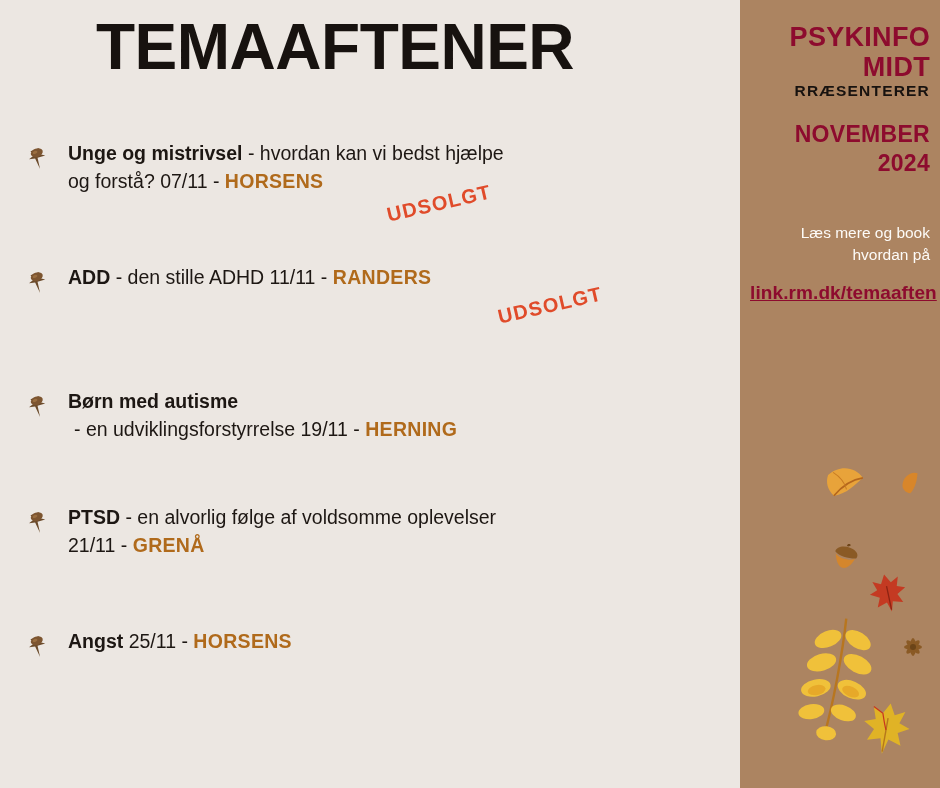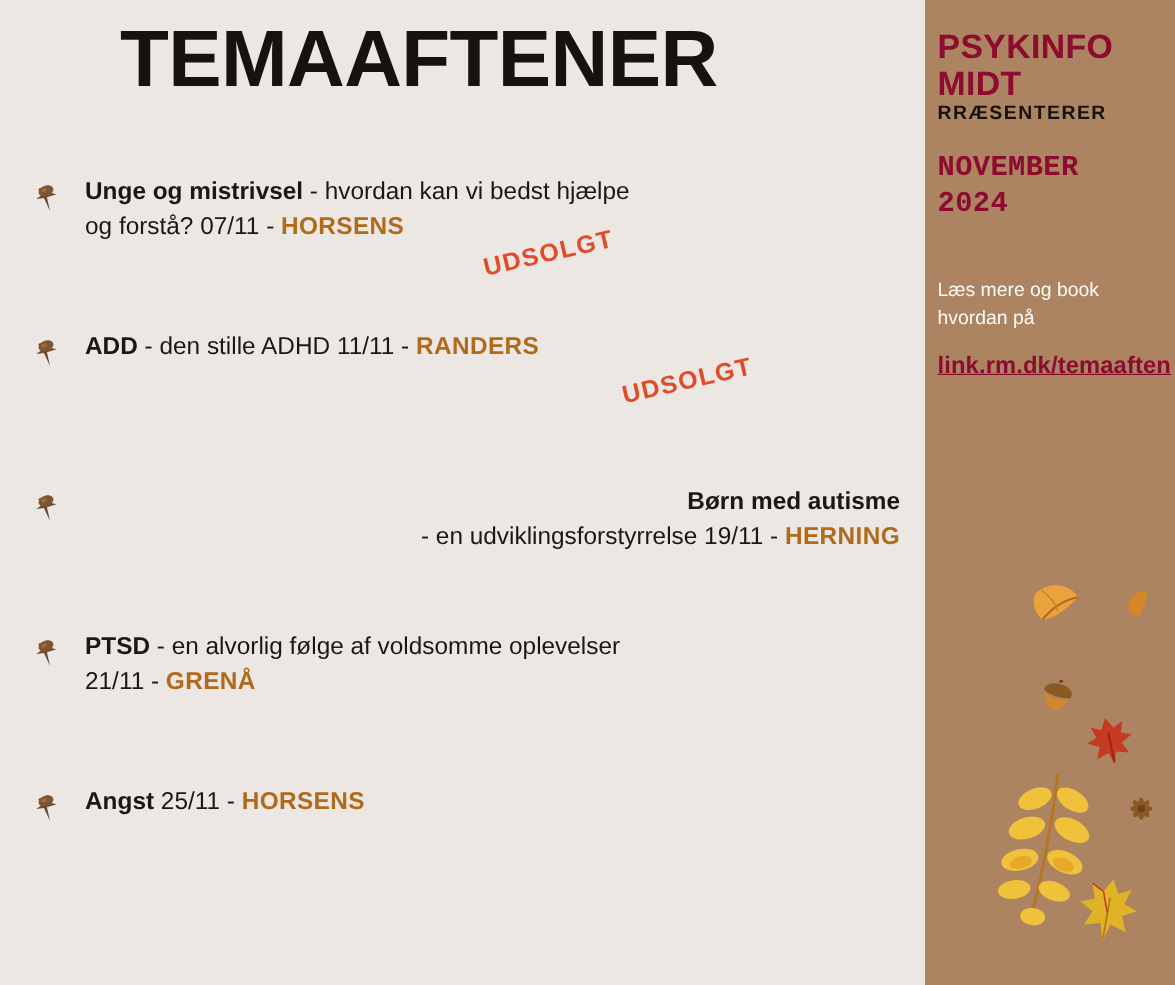--- a/index.html
+++ b/index.html
@@ -47,21 +47,21 @@
     top: 140px;
     left: 0;
     width: 740px;
   }
   .event {
     position: relative;
     min-height: 62px;
     padding: 0 20px 0 68px;
     margin-bottom: 62px;
   }
-  .event:nth-child(3) { margin-bottom: 54px; text-align: right; }
+  .event:nth-child(3) { margin-bottom: 54px; }
   .event-text {
     font-size: 19.5px;
     color: #1d1713;
     line-height: 1.42;
     font-family: "Liberation Sans", sans-serif;
   }
   .event-text .lead {
     font-weight: bold;
   }
   .event-text .place {
@@ -105,21 +105,21 @@
     position: relative;
     width: 200px;
     height: 788px;
     background: #ac8461;
     overflow: hidden;
   }
   .right-inner {
     position: relative;
     z-index: 3;
     padding: 22px 10px 0 10px;
-    text-align: left;
+    text-align: right;
   }
   .brand {
     color: #8d0b2e;
     font-size: 27px;
     font-weight: bold;
     line-height: 1.12;
     letter-spacing: 0.3px;
   }
   .presents {
     color: #17120f;
@@ -127,21 +127,20 @@
     font-weight: bold;
     letter-spacing: 1.2px;
   }
   .month {
     margin-top: 20px;
     color: #8d0b2e;
     font-size: 23px;
     font-weight: bold;
     line-height: 1.25;
     letter-spacing: 0.3px;
-    font-family: Liberation Mono, monospace;
   }
   .booking {
     margin-top: 44px;
     color: #fdfbf8;
     font-size: 15.5px;
     line-height: 1.45;
   }
   .booking .link {
     display: block;
     margin-top: 12px;

